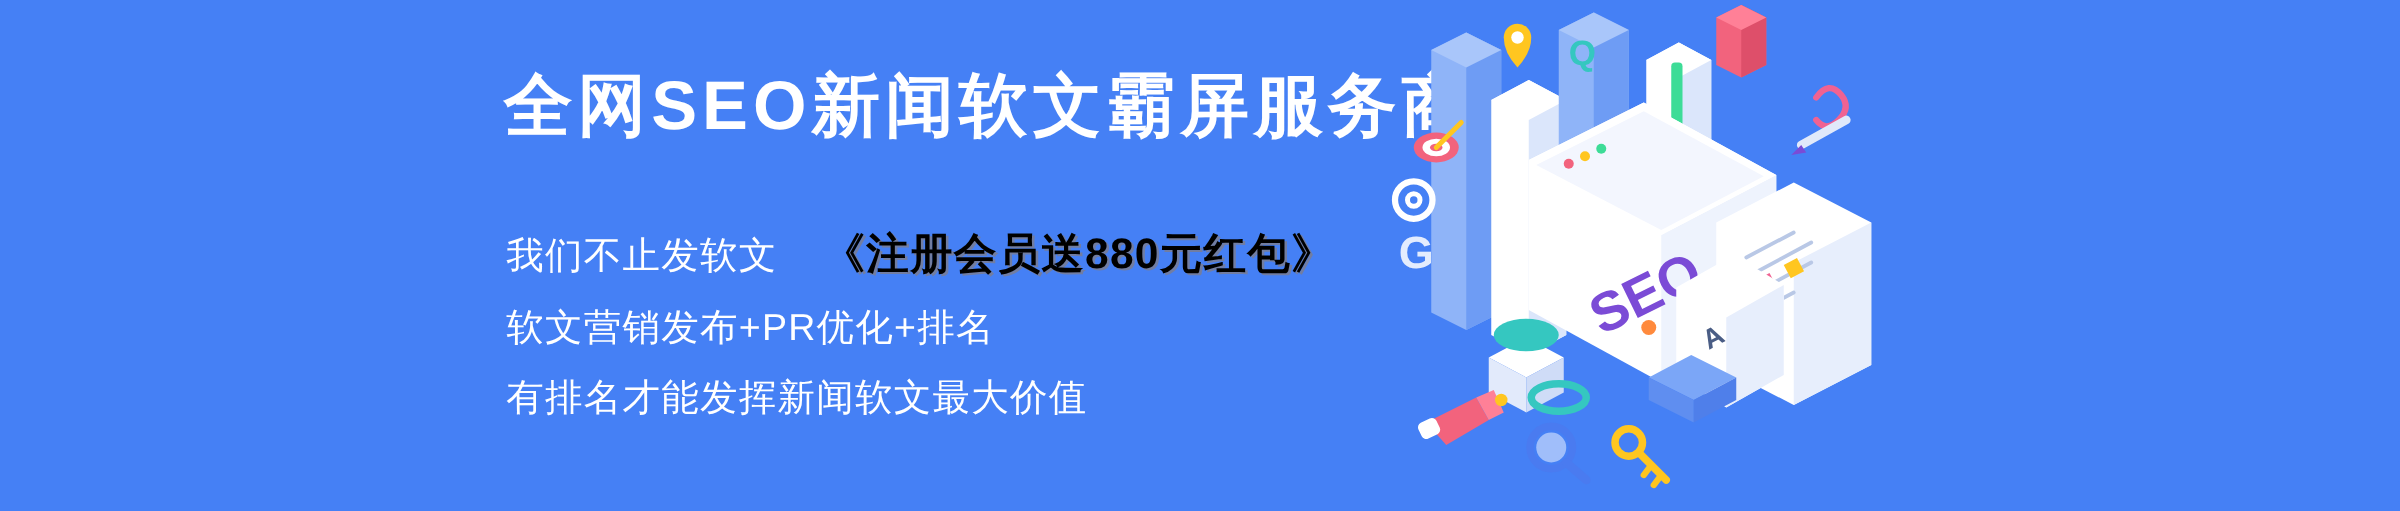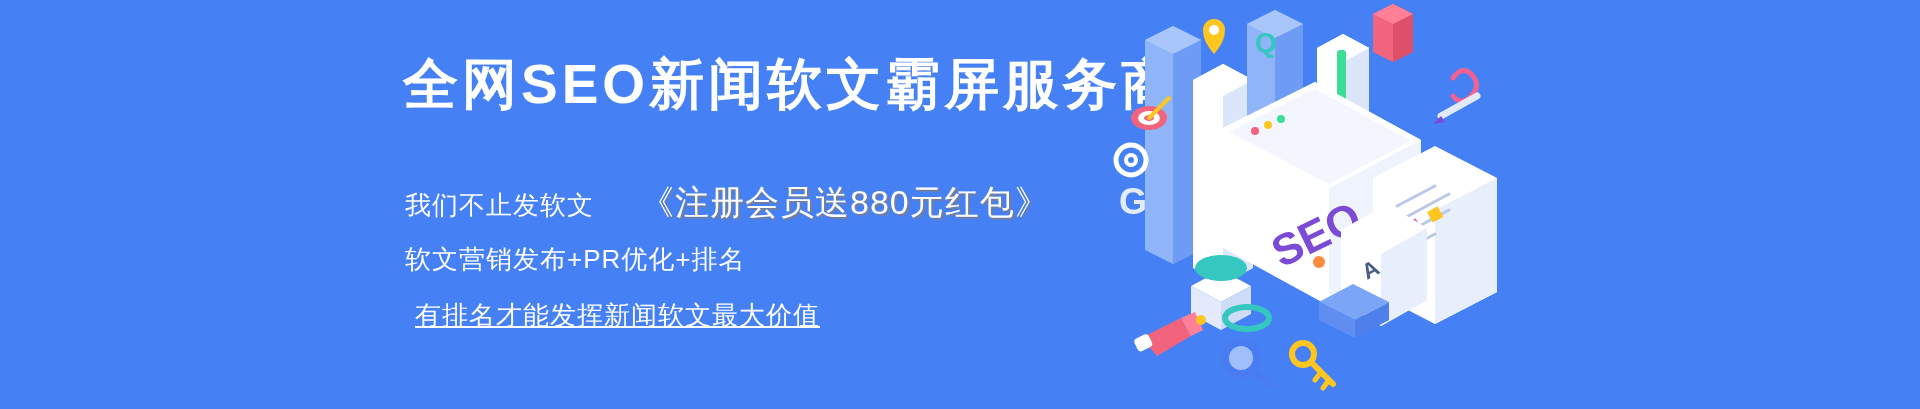--- a/index.html
+++ b/index.html
@@ -22,34 +22,34 @@
     letter-spacing:4px;line-height:1.1;
     white-space:nowrap;
     margin:0;padding:0;
     position:absolute;top:24px;left:8px;
   }
   .row-1{
     position:absolute;top:150px;left:10px;
     white-space:nowrap;display:flex;align-items:baseline;
   }
   .sub-white{
-    font-size:26px;color:#ffffff;font-weight:400;
+    font-size:30px;color:#ffffff;font-weight:400;
     letter-spacing:1px;white-space:nowrap;
   }
   .promo{
-    font-size:34px;font-weight:normal;color:#ffffff;
+    font-size:34px;font-weight:bold;color:#000000;
     letter-spacing:1px;white-space:nowrap;
-    margin-left:46px;
+    margin-left:36px;
     text-shadow:2px 2px 0 rgba(196,120,10,.35);
   }
   .row-2{
     position:absolute;top:212px;left:10px;text-align:center;
   }
   .row-3{
-    position:absolute;top:268px;left:20px;text-decoration:underline;
+    position:absolute;top:268px;left:10px;
   }
   
   .art{
     position:absolute;left:1105px;top:0;width:430px;height:409px;
   }
   .art svg{display:block;}
 </style>
 </head>
 <body>
 

